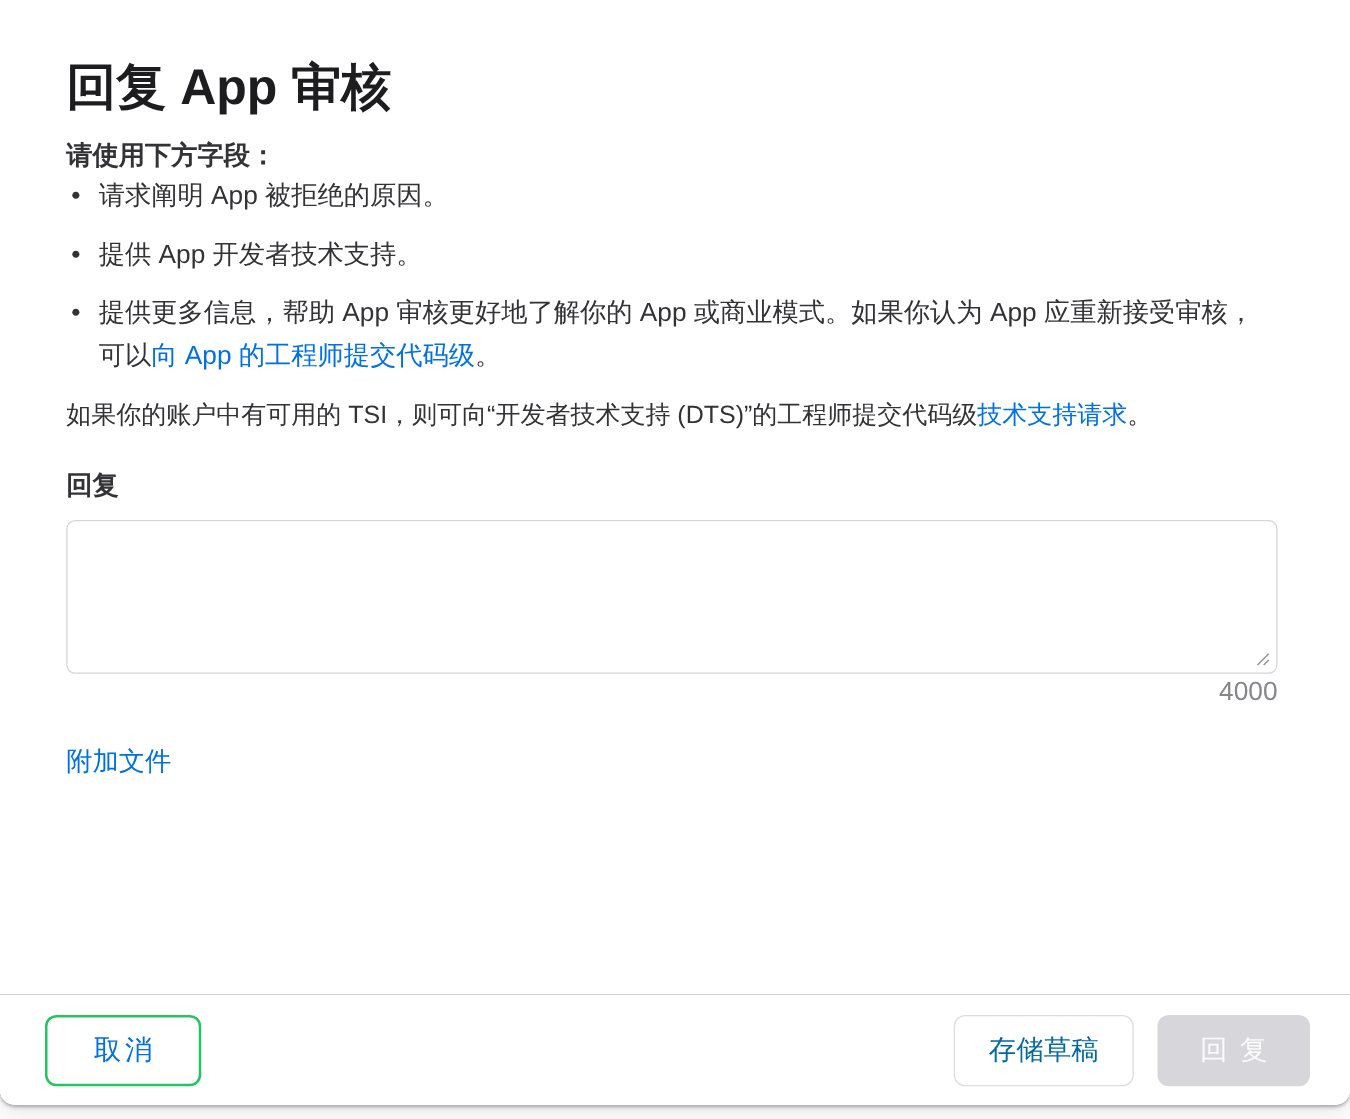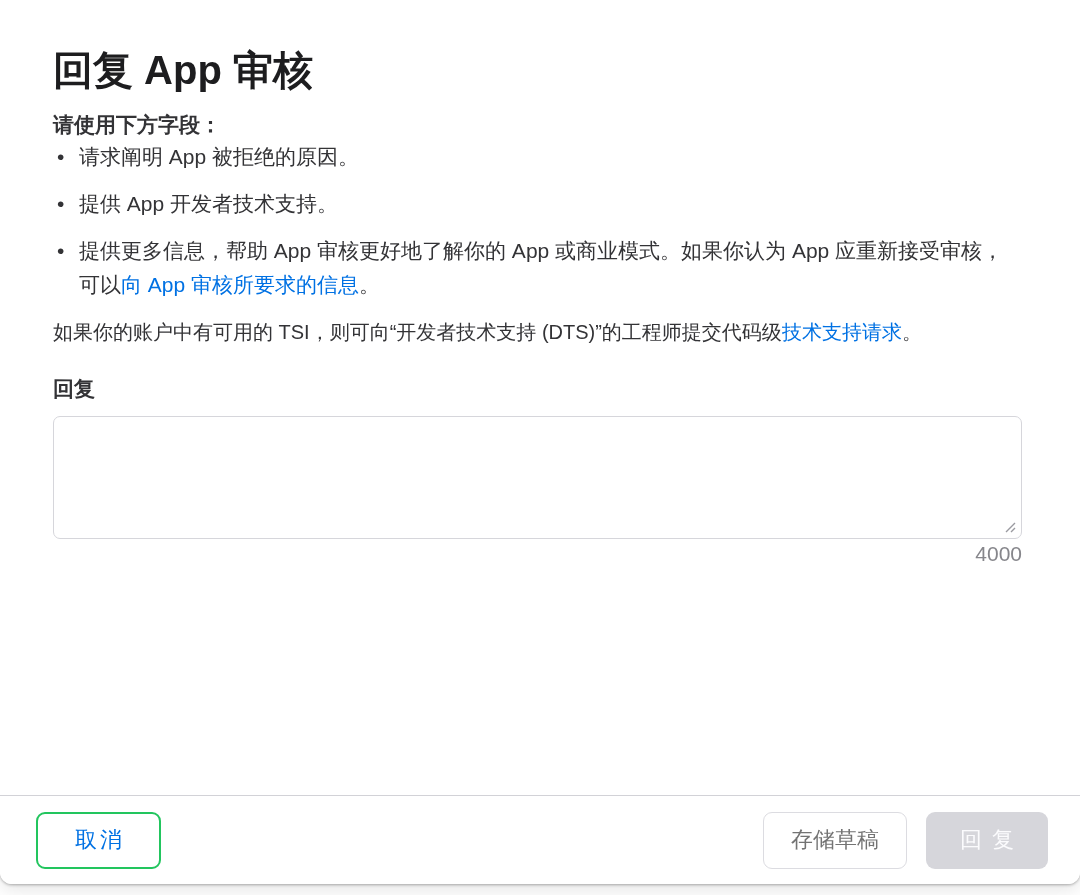--- a/index.html
+++ b/index.html
@@ -117,21 +117,21 @@
   }
   .btn-cancel {
     border: 2px solid #22c55e;
     color: #0071e3;
     padding: 0 34px 0 37px;
     letter-spacing: 3px;
   }
   .footer-right { display: flex; align-items: center; gap: 19px; }
   .btn-secondary {
     border: 1px solid #dcdce1;
-    color: #737373;
+    color: #0369a1;
     padding: 0 27px;
     cursor: default;
   }
   .btn-primary {
     border: none;
     background: #d6d6db;
     color: #fbfbfd;
     padding: 0 24px 0 34px;
     letter-spacing: 10px;
     cursor: default;
@@ -148,41 +148,44 @@
     <div class="intro">请使用下方字段：</div>
 
     <ul class="bullets">
       <li>
         <span>请求阐明 App 被拒绝的原因。</span>
       </li>
       <li>
         <span>提供 App 开发者技术支持。</span>
       </li>
       <li>
-        <span>提供更多信息，帮助 App 审核更好地了解你的 App 或商业模式。如果你认为 App 应重新接受审核，可以</span><a class="link">向 App 审核所要求的信息</a><span>。</span>
+        <span>提供更多信息，帮助 App 审核更好地了解你的 App 或商业模式。如果你认为 App 应重新接受审核，可以</span><a class="link">向 App 的工程师提交代码级</a><span>。</span>
       </li>
     </ul>
 
     <div class="para">
       <span>如果你的账户中有可用的 TSI，则可向“开发者技术支持 (DTS)”的工程师提交代码级</span><a class="link">技术支持请求</a><span>。</span>
     </div>
 
     <div class="reply-label">回复</div>
 
     <div class="textarea-wrap">
       <textarea class="reply-input" style=""></textarea>
       <span class="resize-handle">
         <svg width="14" height="14" viewBox="0 0 14 14">
           <path d="M3 12 L12 3 M8 12 L12 8" stroke="#9a9aa0" stroke-width="1.4" fill="none"></path>
         </svg>
       </span>
     </div>
 
     <div class="counter">4000</div>
 
+    <div class="attach-row">
+      <a class="link attach-link">附加文件</a>
+    </div>
 
   </div>
 
   <div class="footer">
     <button class="btn btn-cancel">取消</button>
     <div class="footer-right">
       <button class="btn btn-secondary">存储草稿</button>
       <button class="btn btn-primary">回复</button>
     </div>
   </div>

